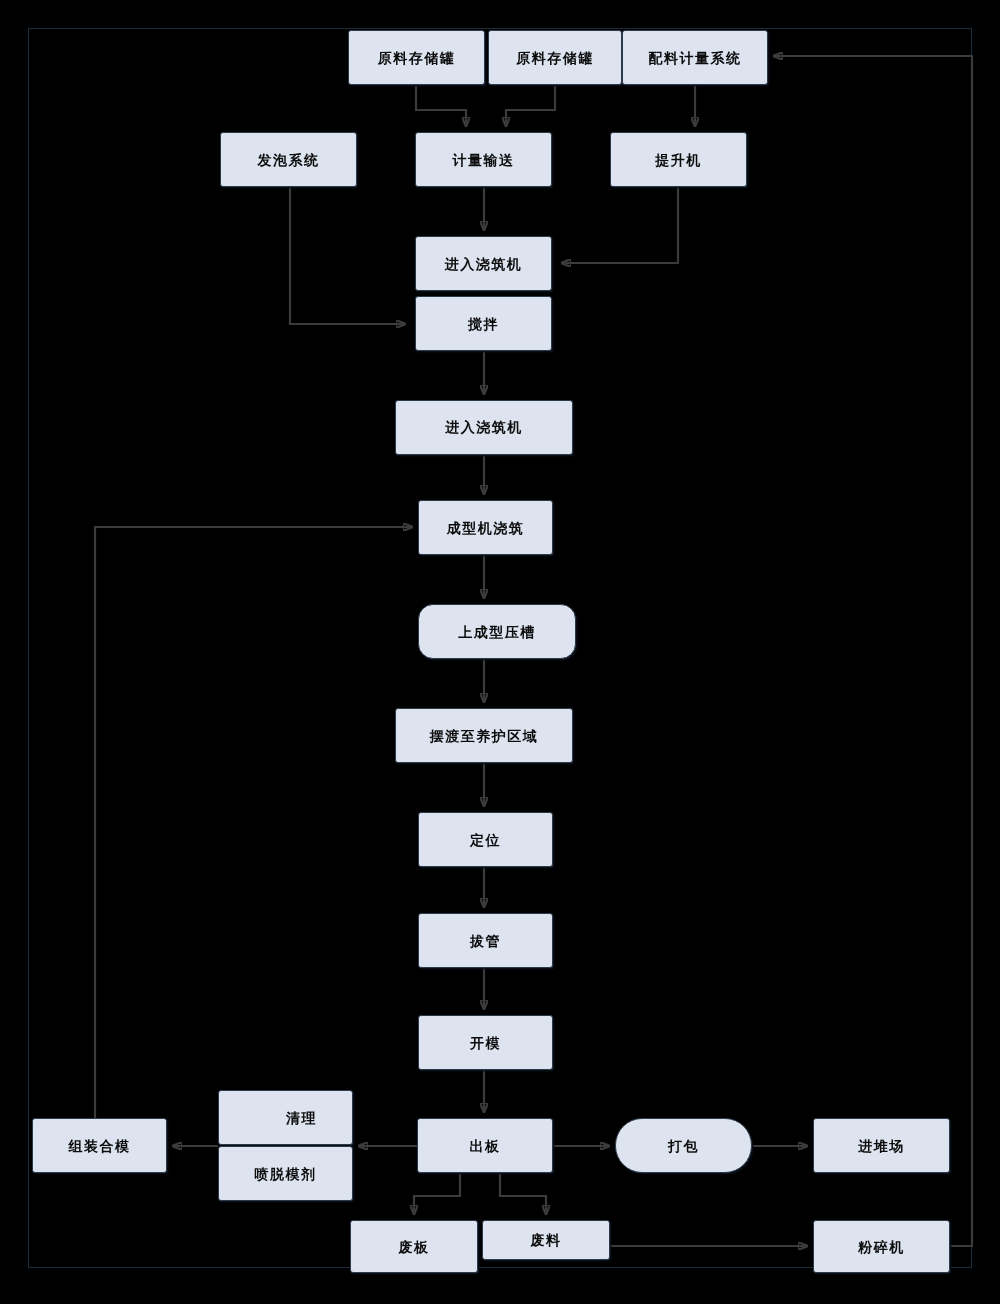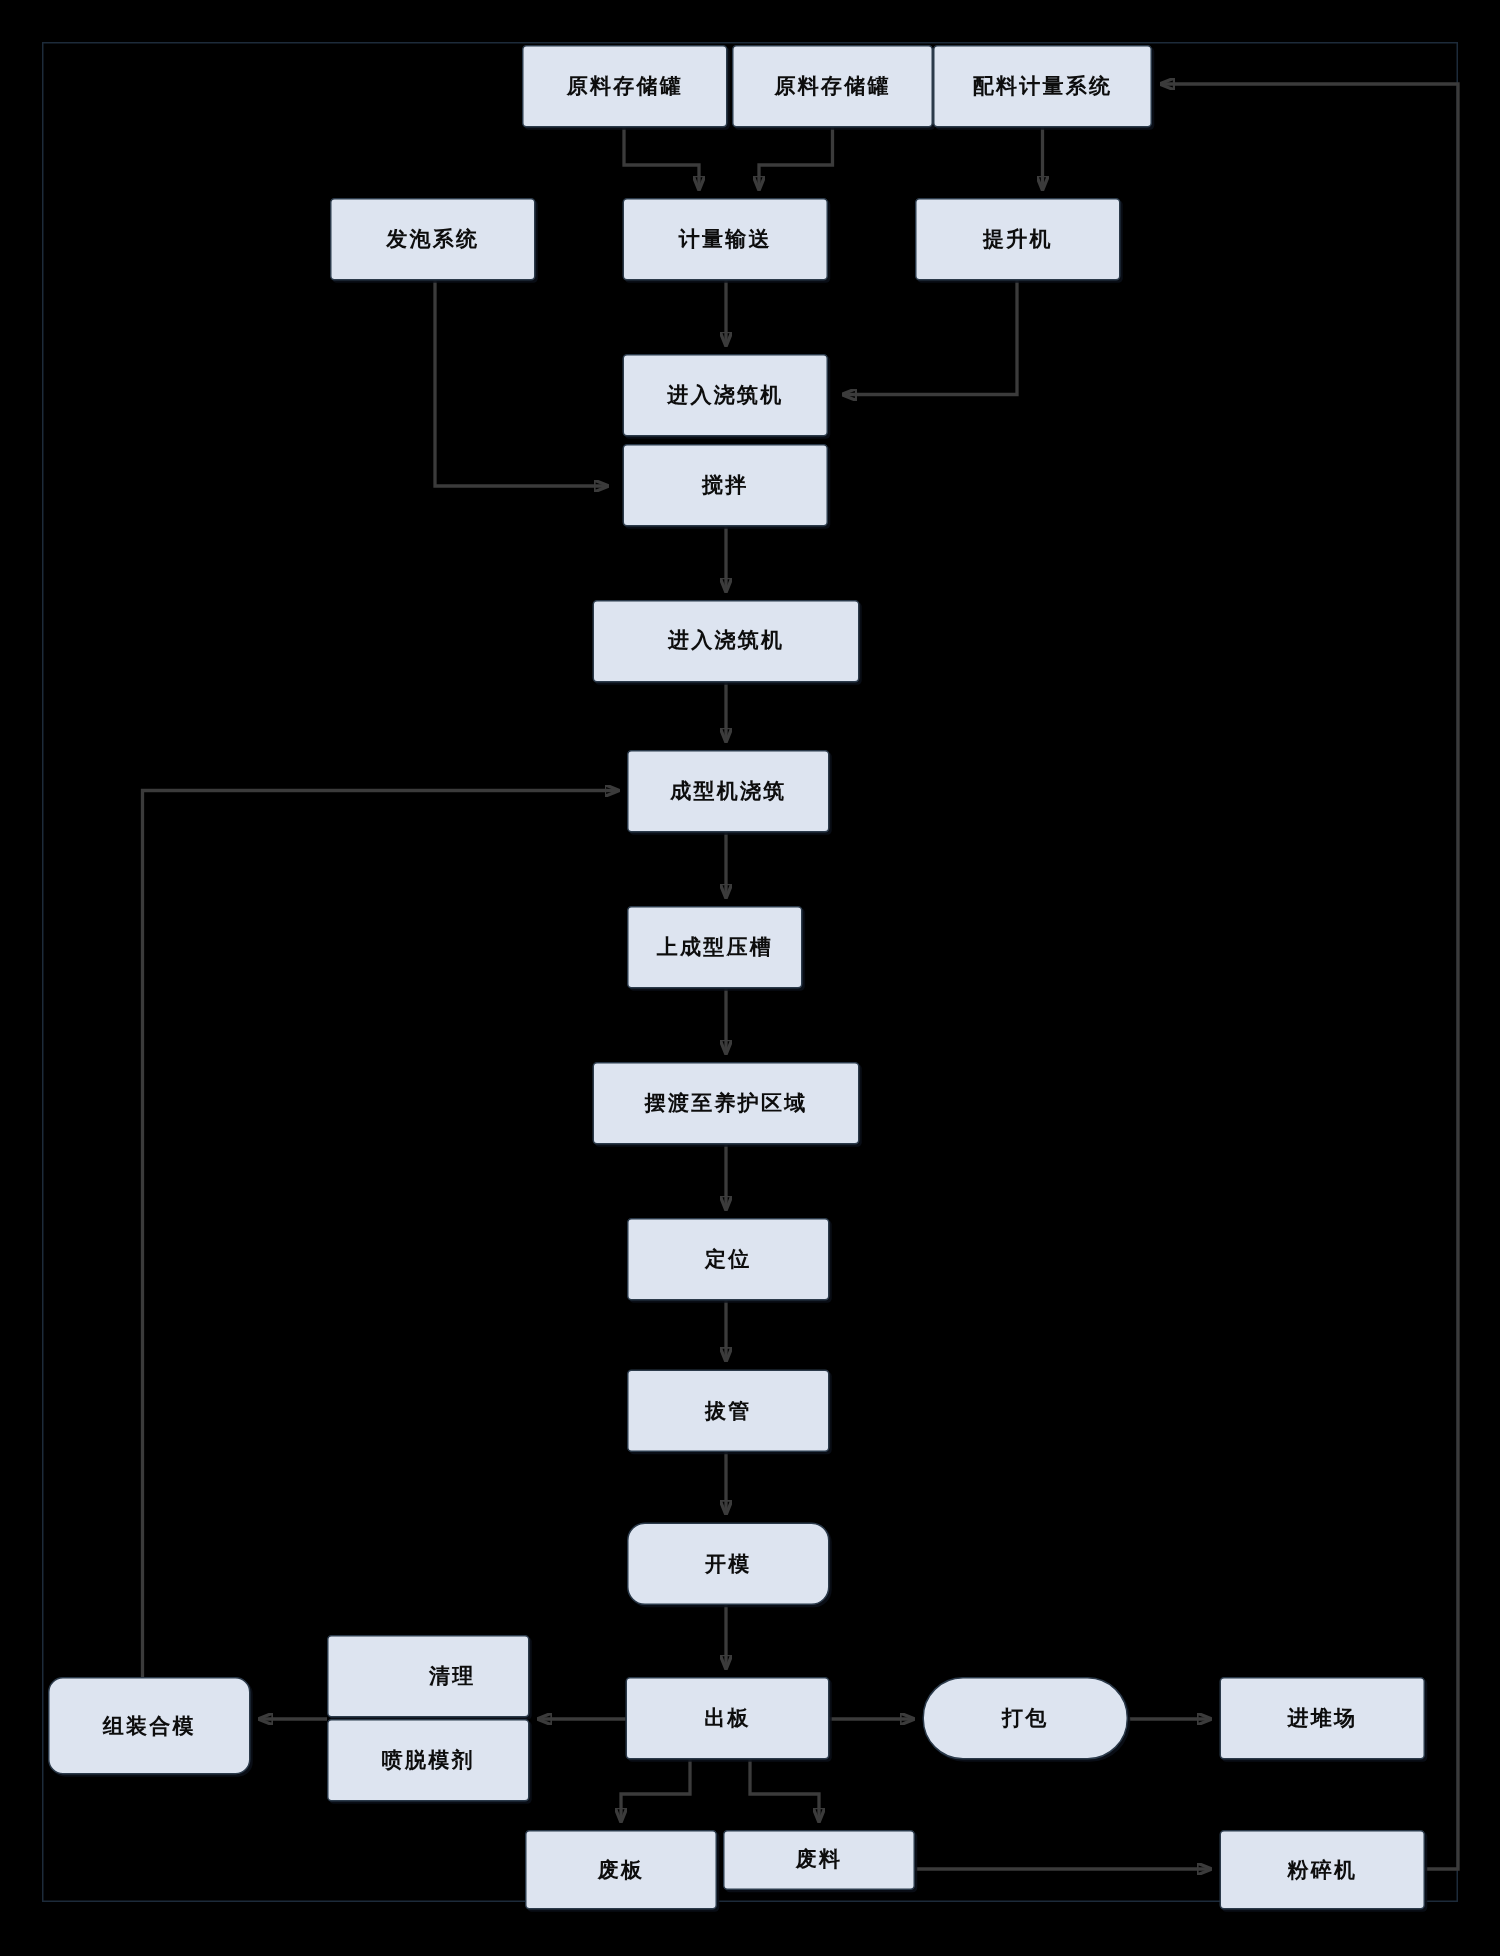--- a/index.html
+++ b/index.html
@@ -144,36 +144,36 @@
       </div>
       <div class="node" style="left: 415px; top: 296px; width: 137px; height: 55px;">
         <span class="lbl">搅拌</span>
       </div>
       <div class="node" style="left: 395px; top: 400px; width: 178px; height: 55px; font-family: Liberation Mono, monospace;">
         <span class="lbl">进入浇筑机</span>
       </div>
       <div class="node" style="left: 418px; top: 500px; width: 135px; height: 55px;">
         <span class="lbl">成型机浇筑</span>
       </div>
-      <div class="node" style="left: 418px; top: 604px; width: 117px; height: 55px;">
+      <div class="node" style="left: 418px; top: 604px; width: 158px; height: 55px; border-radius: 15px;">
         <span class="lbl">上成型压槽</span>
       </div>
       <div class="node" style="left: 395px; top: 708px; width: 178px; height: 55px;">
         <span class="lbl">摆渡至养护区域</span>
       </div>
       <div class="node" style="left: 418px; top: 812px; width: 135px; height: 55px;">
         <span class="lbl">定位</span>
       </div>
       <div class="node" style="left: 418px; top: 913px; width: 135px; height: 55px;">
         <span class="lbl">拔管</span>
       </div>
-      <div class="node" style="left: 418px; top: 1015px; width: 135px; height: 55px; border-radius: 12px;">
+      <div class="node" style="left: 418px; top: 1015px; width: 135px; height: 55px;">
         <span class="lbl">开模</span>
       </div>
-      <div class="node" style="left: 32px; top: 1118px; width: 135px; height: 65px; border-radius: 10px;">
+      <div class="node" style="left: 32px; top: 1118px; width: 135px; height: 55px;">
         <span class="lbl">组装合模</span>
       </div>
       <div class="node" style="left: 218px; top: 1090px; width: 135px; height: 55px; padding-left: 32px;">
         <span class="lbl">清理</span>
       </div>
       <div class="node" style="left: 218px; top: 1146px; width: 135px; height: 55px;">
         <span class="lbl">喷脱模剂</span>
       </div>
       <div class="node" style="left: 417px; top: 1118px; width: 136px; height: 55px;">
         <span class="lbl">出板</span>

